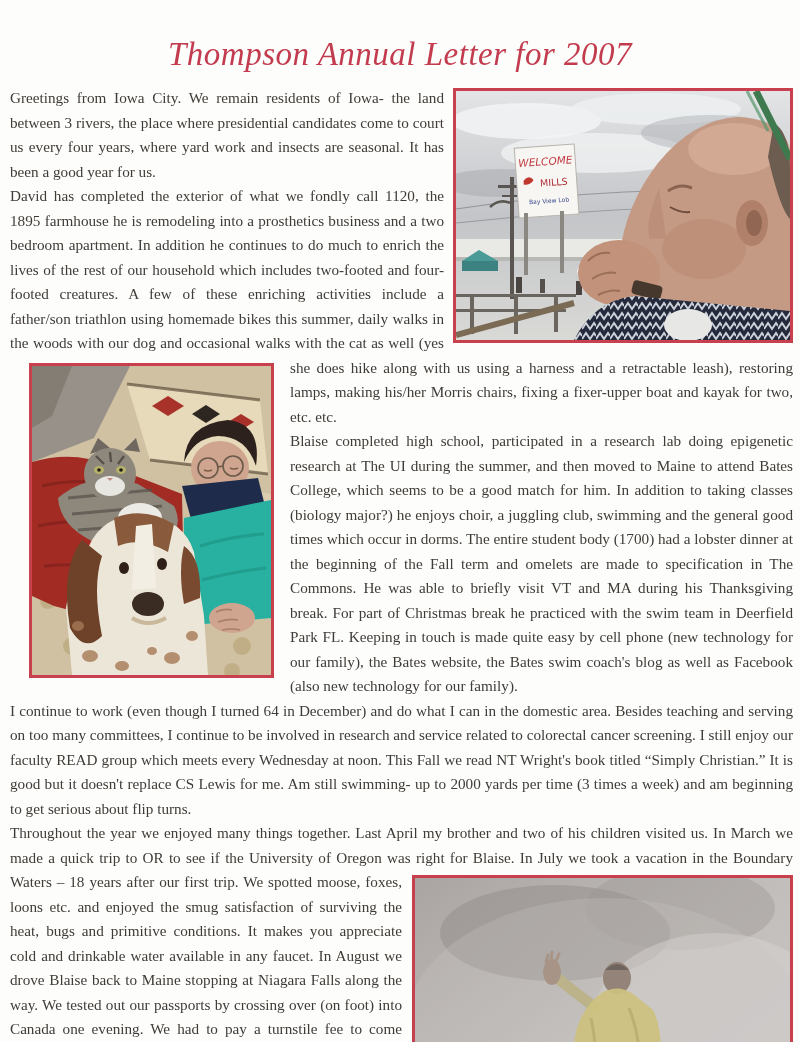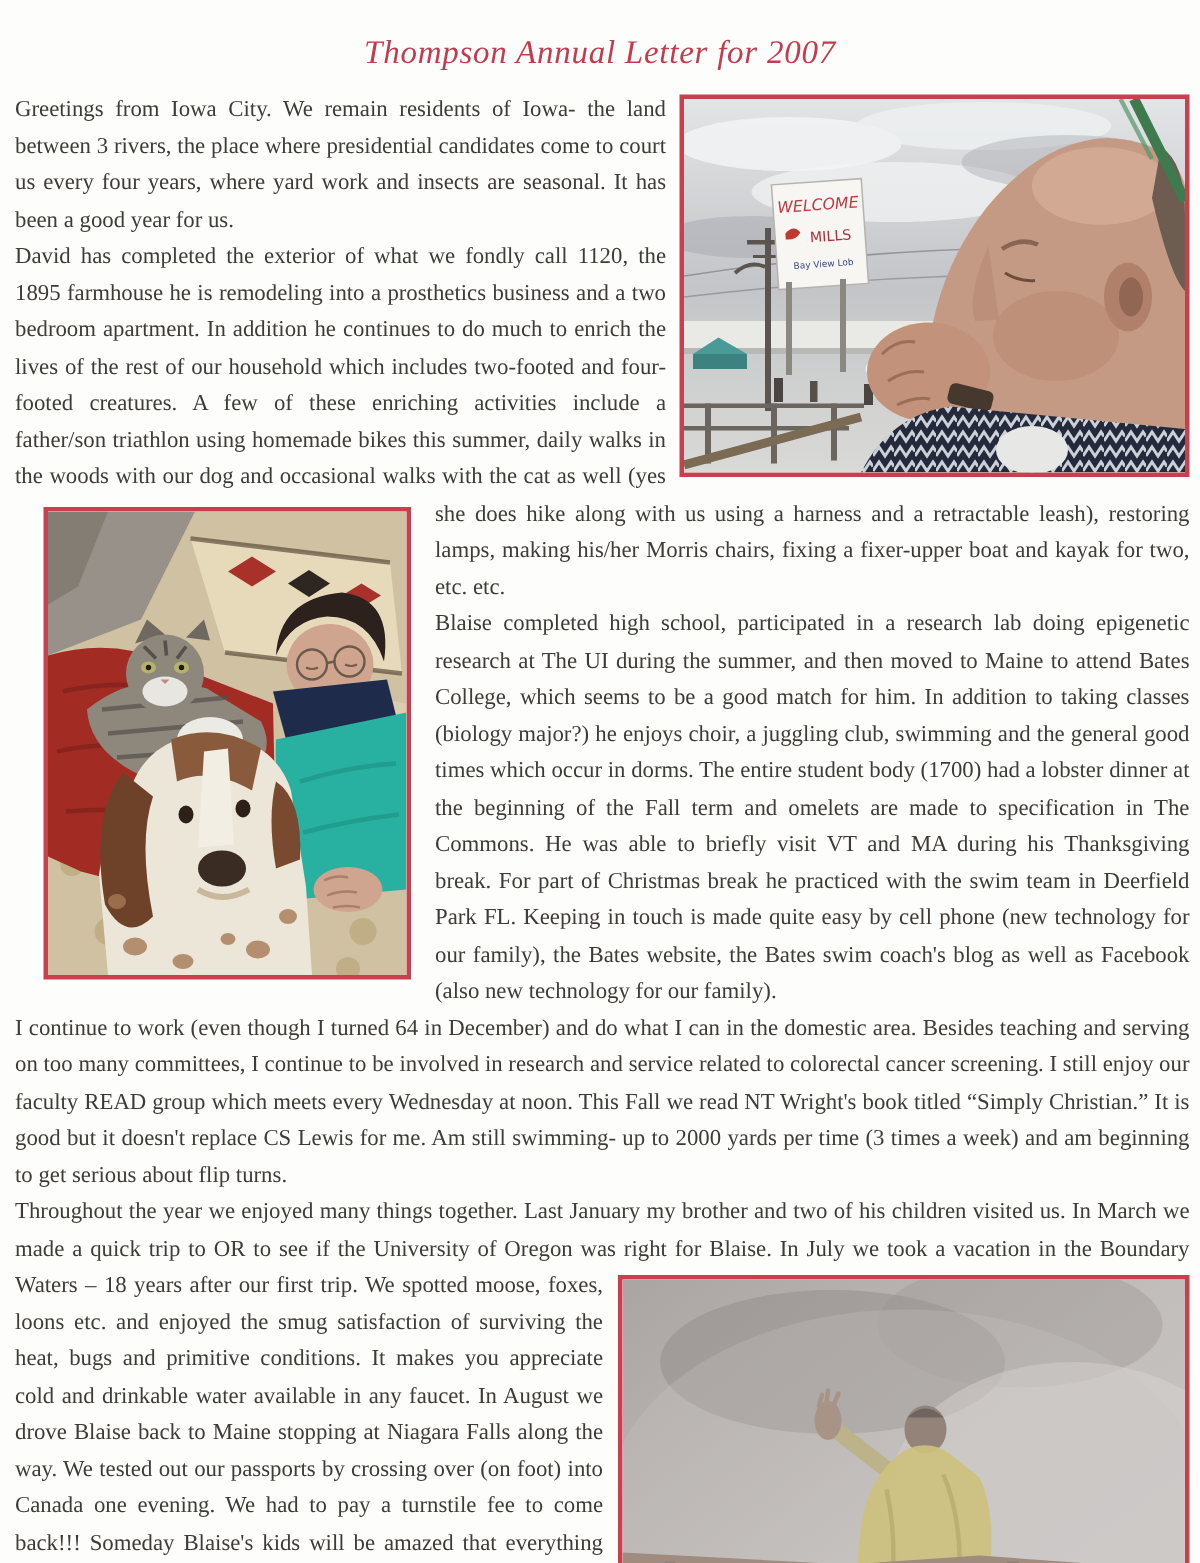--- a/index.html
+++ b/index.html
@@ -5,22 +5,22 @@
   * { margin:0; padding:0; box-sizing:border-box; }
   html,body { background:#ffffff; }
   .page {
     width:800px; height:1042px; margin:0 auto; overflow:hidden;
     background:#fdfdfb; color:var(--body-text,#3f3b37);
     font-family:"Liberation Serif","DejaVu Serif",serif;
     position:relative;
   }
   .title {
     text-align:center; font-weight:normal; font-style:italic;
-    color:var(--title-red,#c23b4e); font-size:22px; letter-spacing:.5px;
-    padding-top:22px;
+    color:var(--title-red,#c23b4e); font-size:33px; letter-spacing:.5px;
+    padding-top:36px;
   }
   .letter {
     padding:13px 7px 0 10px;
     font-size:15.2px; line-height:24.5px; text-align:justify;
   }
   .para { text-align:justify; }
   .photo {
     display:block; border:3px solid var(--photo-border,#c8404e);
     background:#fff; overflow:hidden;
   }
@@ -194,21 +194,21 @@
             <ellipse cx="200" cy="252" rx="23" ry="15" fill="#d0a58f"></ellipse>
             <path d="M184 246 q8 -4 16 -2 M186 256 q10 -4 20 -2 M190 264 q10 -2 18 0" stroke="#a97e6a" stroke-width="1.6" fill="none"></path>
           </g>
         </svg>
       </span><span>restoring lamps, making his/her Morris chairs, fixing a fixer-upper boat and kayak for two, etc. etc.</span></p>
 
     <p class="para">Blaise completed high school, participated in a research lab doing epigenetic research at The UI during the summer, and then moved to Maine to attend Bates College, which seems to be a good match for him.  In addition to taking classes (biology major?) he enjoys choir, a juggling club, swimming and the general good times which occur in dorms.  The entire student body (1700) had a lobster dinner at the beginning of the Fall term and omelets are made to specification in The Commons.  He was able to briefly visit VT and MA during his Thanksgiving break.  For part of Christmas break he practiced with the swim team in Deerfield Park FL.   Keeping in touch is made quite easy by cell phone (new technology for our family), the Bates website, the Bates swim coach's blog as well as Facebook (also new technology for our family).</p>
 
     <p class="para">I continue to work (even though I turned 64 in December) and do what I can in the domestic area.  Besides teaching and serving on too many committees, I continue to be involved in research and service related to colorectal cancer screening.   I still enjoy our faculty READ group which meets every Wednesday at noon.  This Fall we read NT Wright's book titled “Simply Christian.”  It is good but it doesn't replace CS Lewis for me.  Am still swimming- up to 2000 yards per time (3 times a week) and am beginning to get serious about flip turns.</p>
 
-    <p class="para"><span>Throughout the year we enjoyed many things together.  Last January my brother and two of his children visited us.  In March we made a quick trip to OR to see if the University of Oregon was right for Blaise.  In July we took a vacation in the Boundary</span>
+    <p class="para"><span>Throughout the year we enjoyed many things together.  Last April my brother and two of his children visited us.  In March we made a quick trip to OR to see if the University of Oregon was right for Blaise.  In July we took a vacation in the Boundary</span>
       
       <span class="photo float-right photo-falls" role="img">
         <svg viewBox="0 0 375 282" preserveAspectRatio="none">
           <defs>
             <linearGradient id="mist" x1="0" y1="0" x2="1" y2="1">
               <stop offset="0" stop-color="#aaa5a3"></stop>
               <stop offset=".5" stop-color="#c2bebc"></stop>
               <stop offset="1" stop-color="#ccc8c6"></stop>
             </linearGradient>
           </defs>

